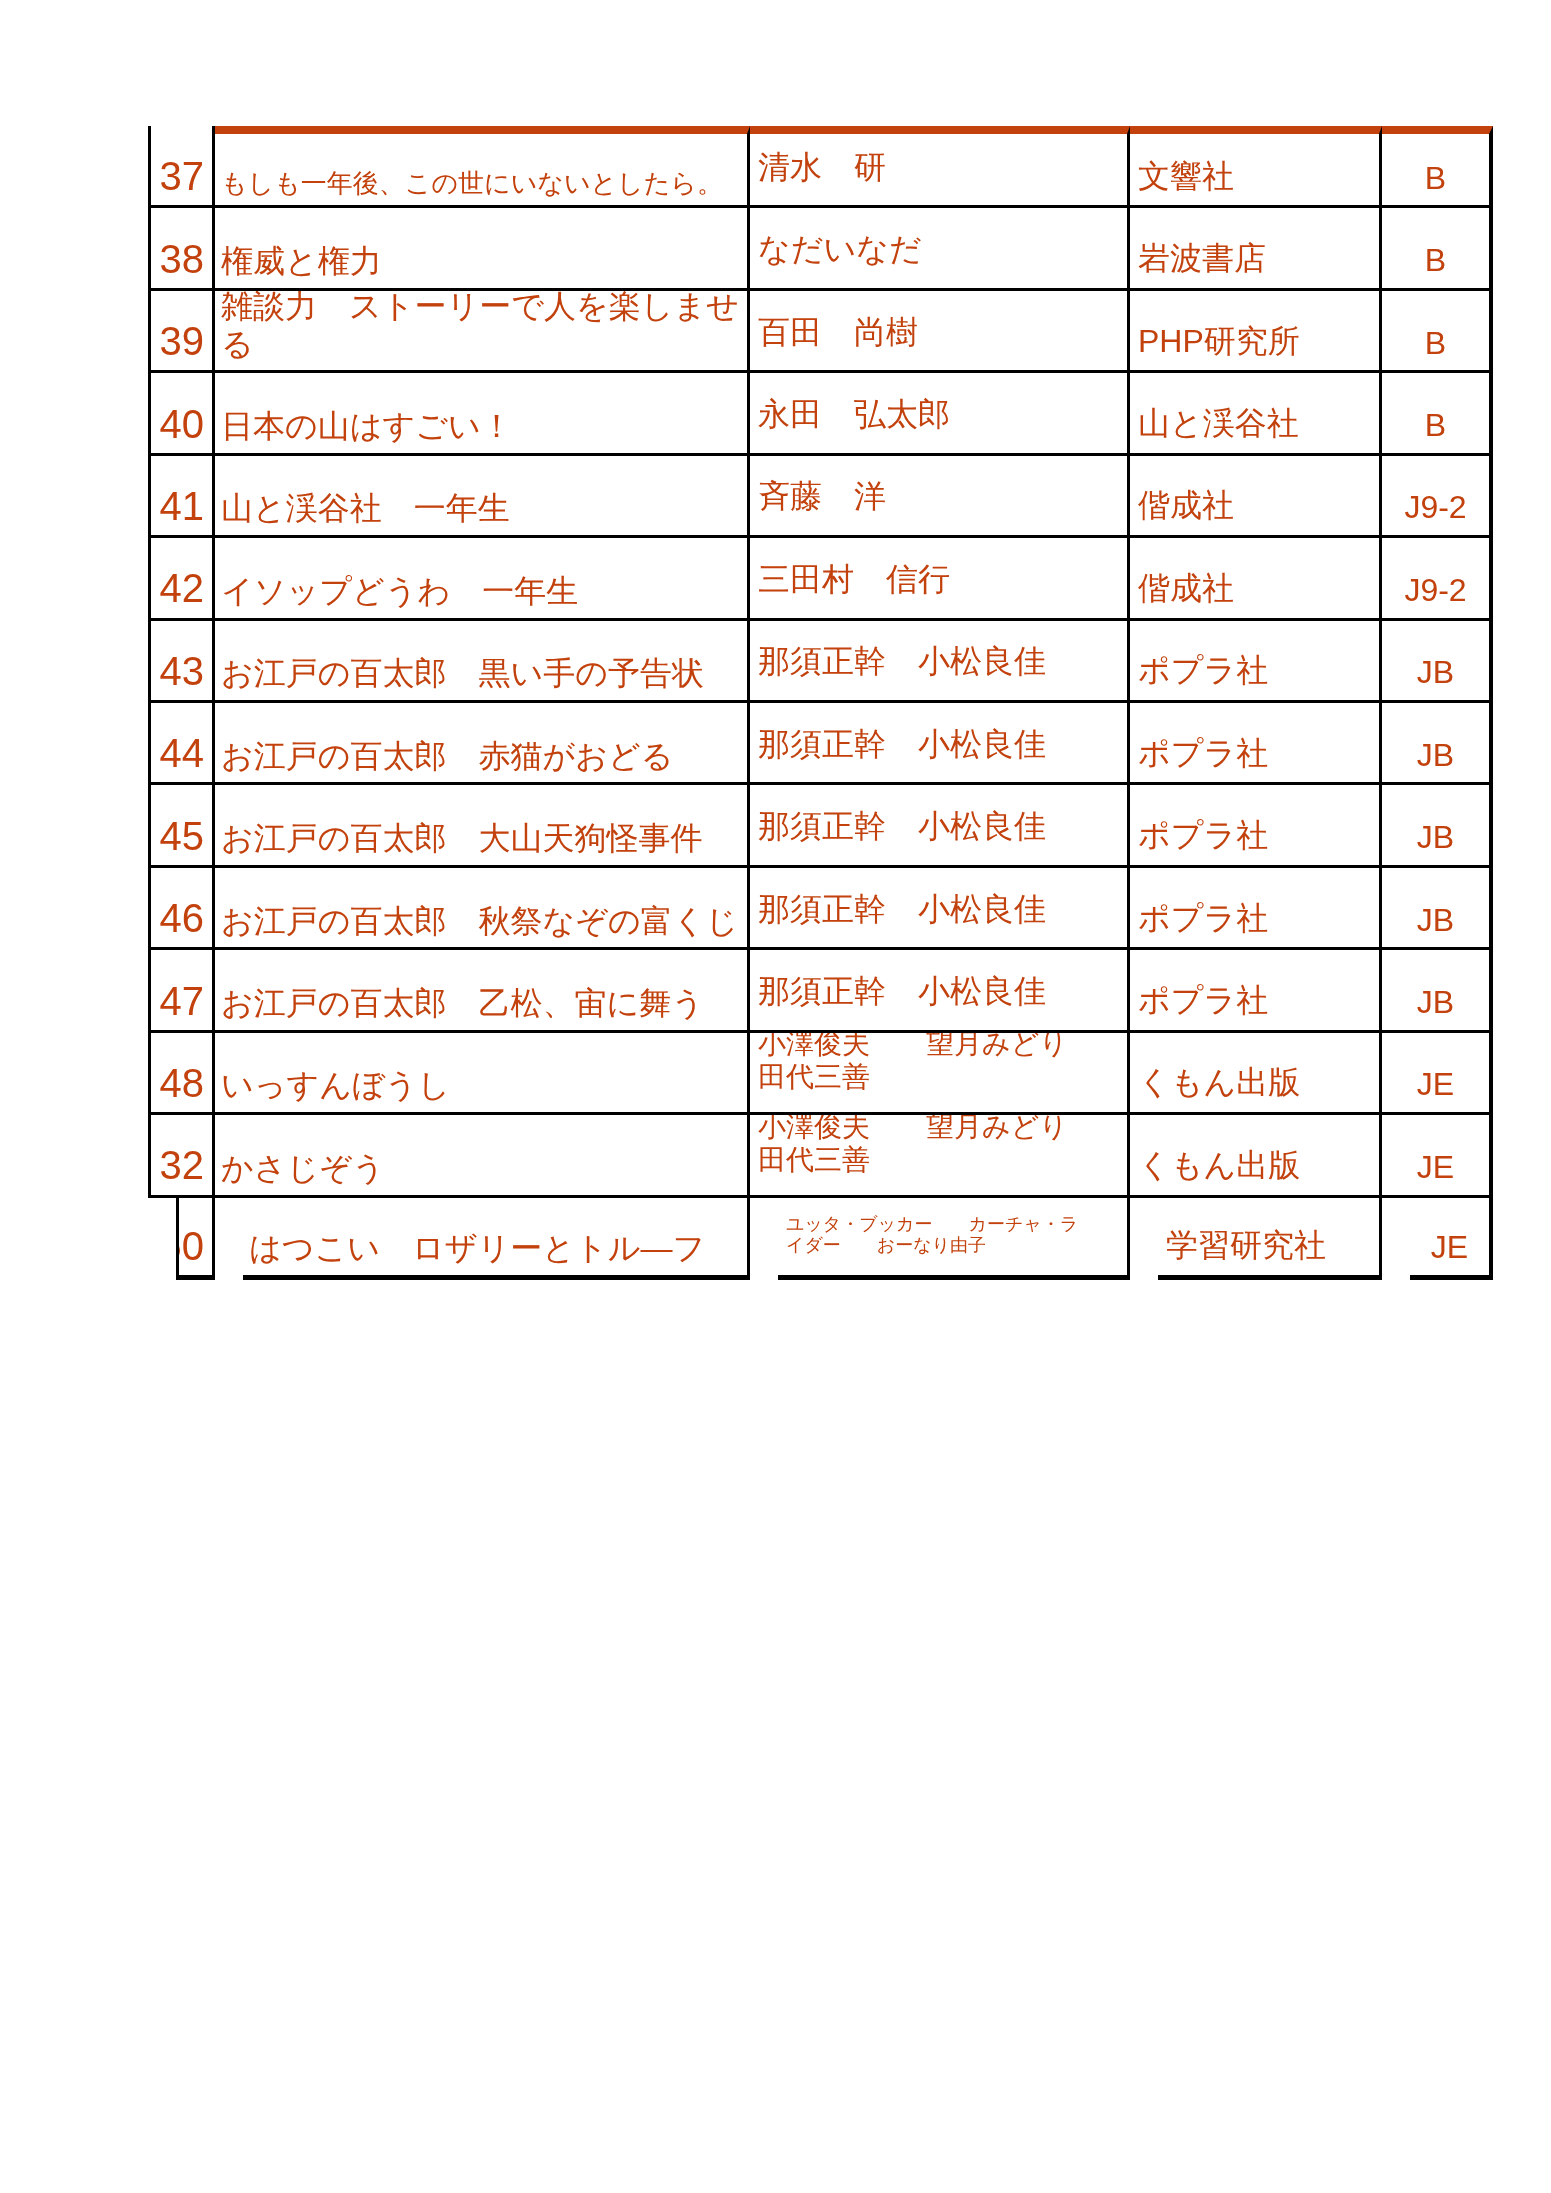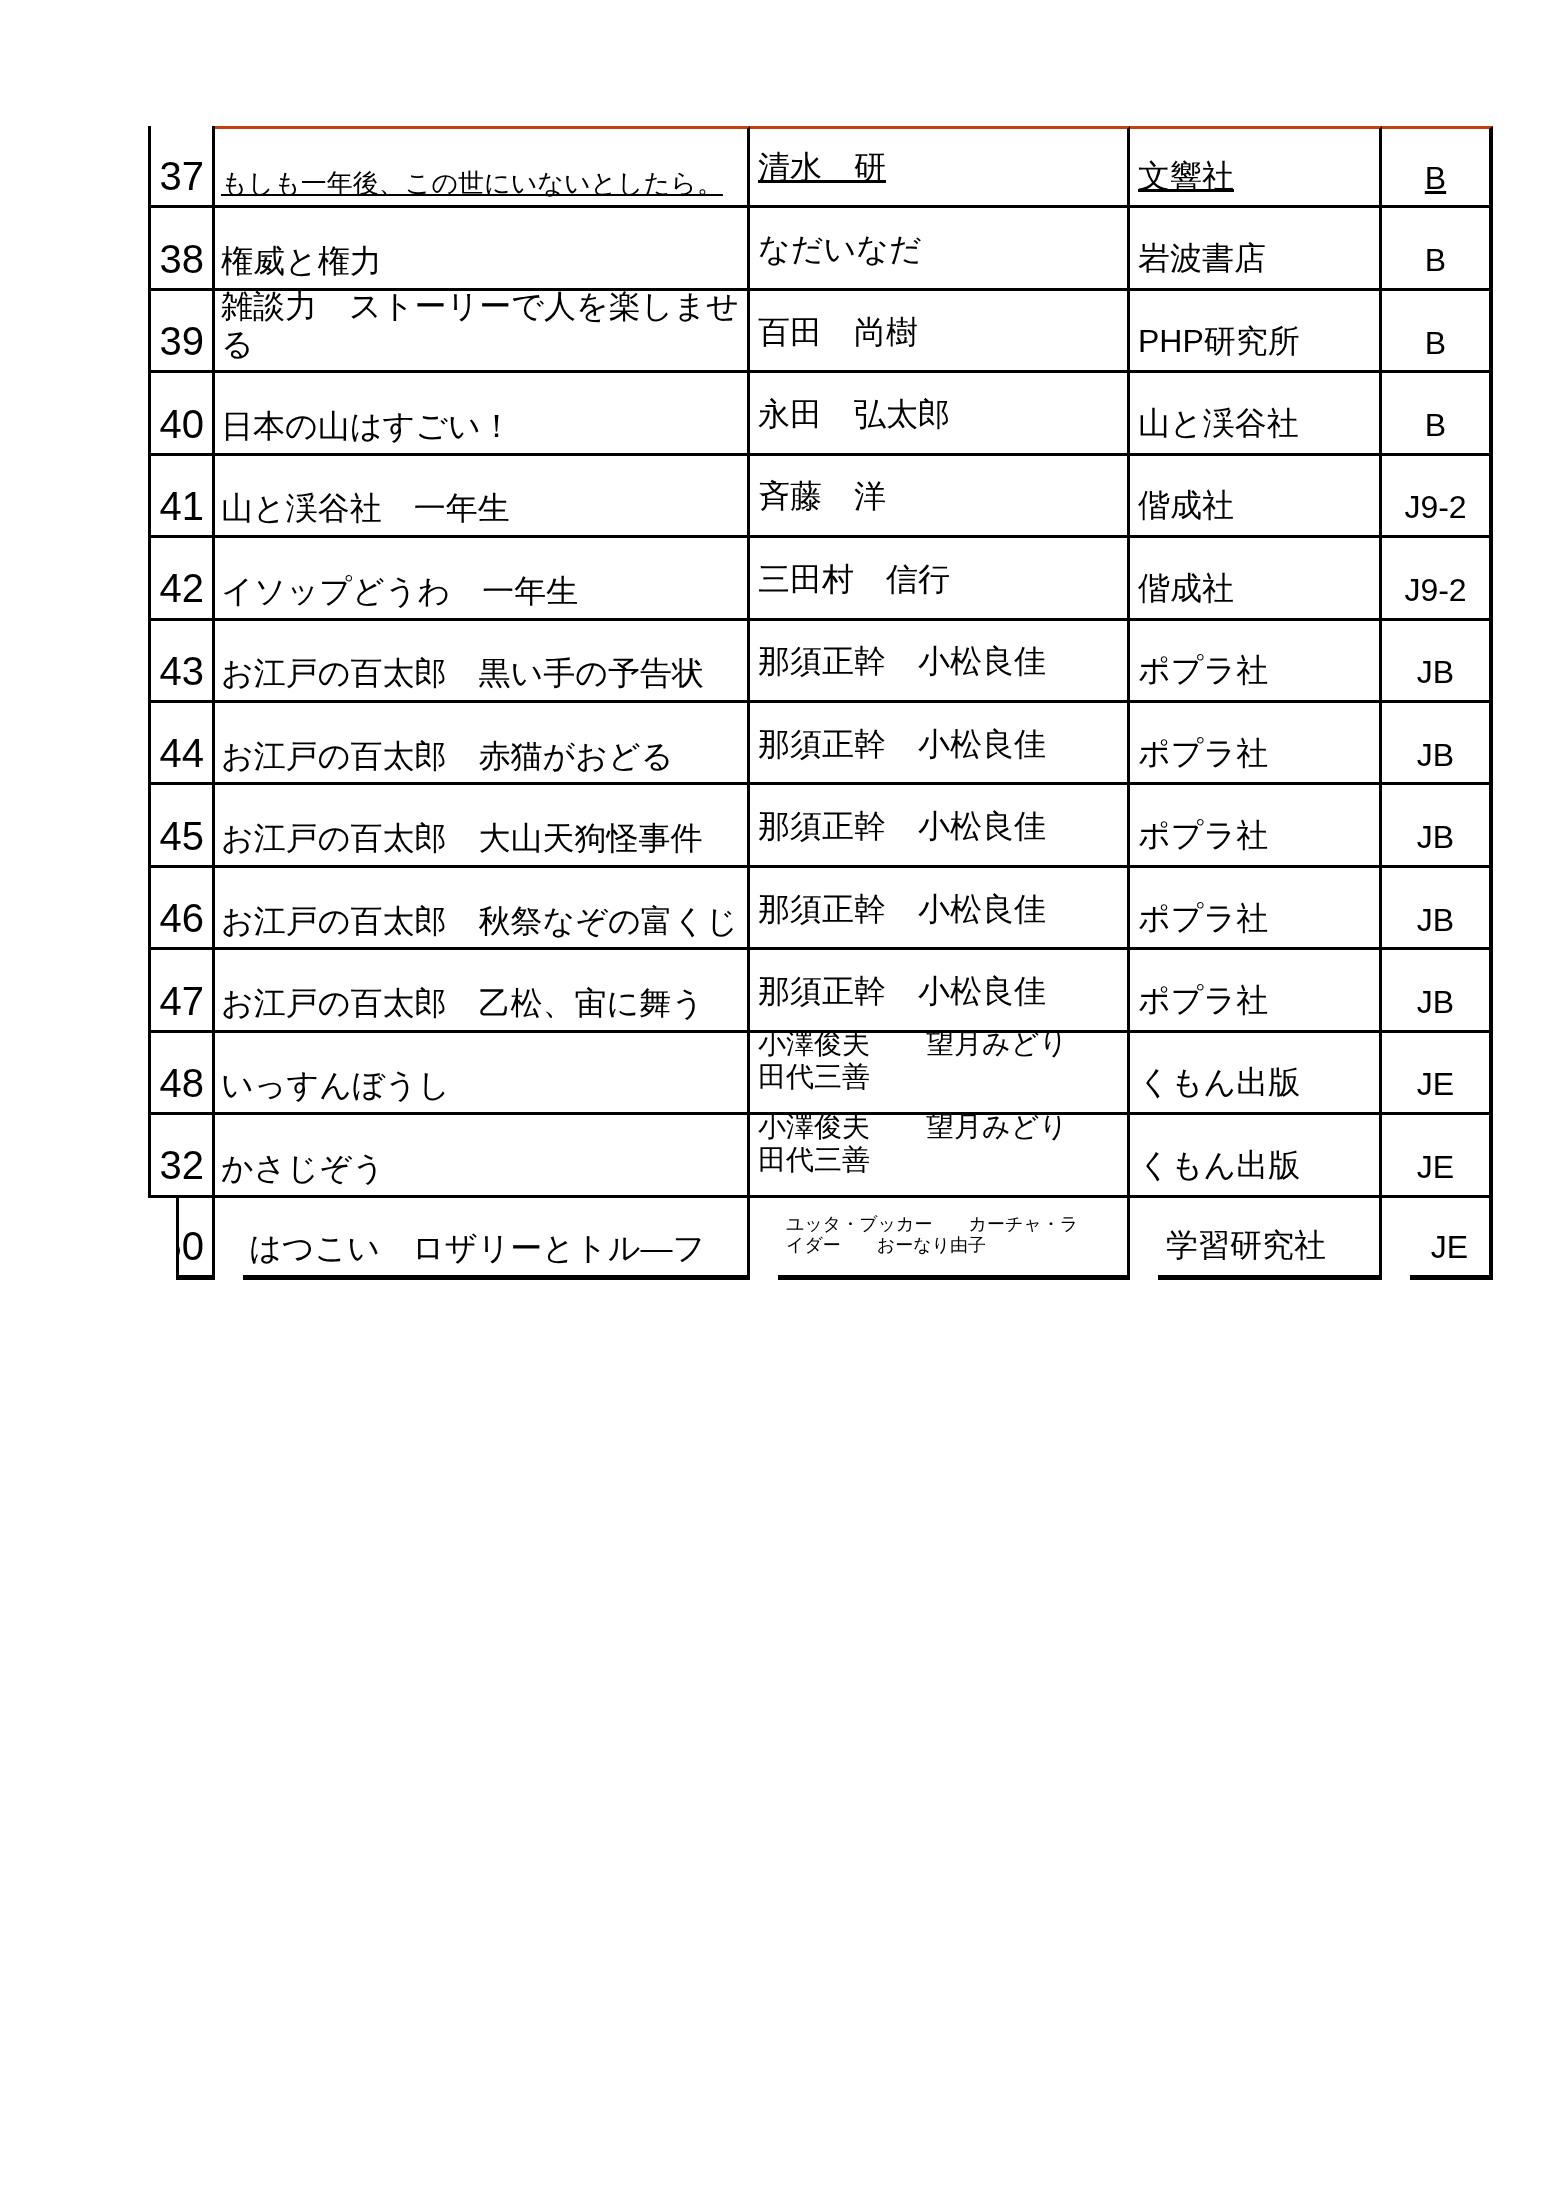--- a/index.html
+++ b/index.html
@@ -1,21 +1,21 @@
 <!DOCTYPE html>
 <html><head>
 <meta charset="utf-8">
 <style>
   html,body{margin:0;padding:0;background:#e8e8e8;}
   .page{
     position:relative;
     width:1551px;height:2193px;
     background:#ffffff;
     font-family:"Liberation Sans",sans-serif;
-    color:#000000;
+    color:#c2410c;
     overflow:hidden;
   }
   .book-table{
     position:absolute;
     left:148px;top:126px;
     width:1345px;height:1154px;
     display:grid;
     grid-template-columns:67px 535px 380px 252px 111px;
     grid-template-rows:repeat(14,1fr);
     background:#fff;
@@ -23,21 +23,21 @@
   .row{display:contents;}
   .cell{
     box-sizing:border-box;
     display:flex;
     align-items:flex-end;
     border-right:3px solid #000;
     border-bottom:3px solid #000;
     overflow:hidden;
     background:#fff;
   }
-  .row:first-child .cell:not(.num){border-top:3px solid #c2410c;text-decoration:underline;}
+  .row:first-child .cell:not(.num){border-top:8px solid #c2410c;}
   .row:last-child .cell{border-bottom:5px solid #000;margin-left:28px;}
   .num{
     border-left:3px solid #000;
     justify-content:flex-end;
     padding:0 8px 5px 0;
     font-size:40px;
   }
   .title{padding:0 4px 7px 6px;font-size:32px;}
   .author{padding:0 4px 19px 8px;font-size:32px;}
   .pub{padding:0 4px 10px 8px;font-size:32px;}

